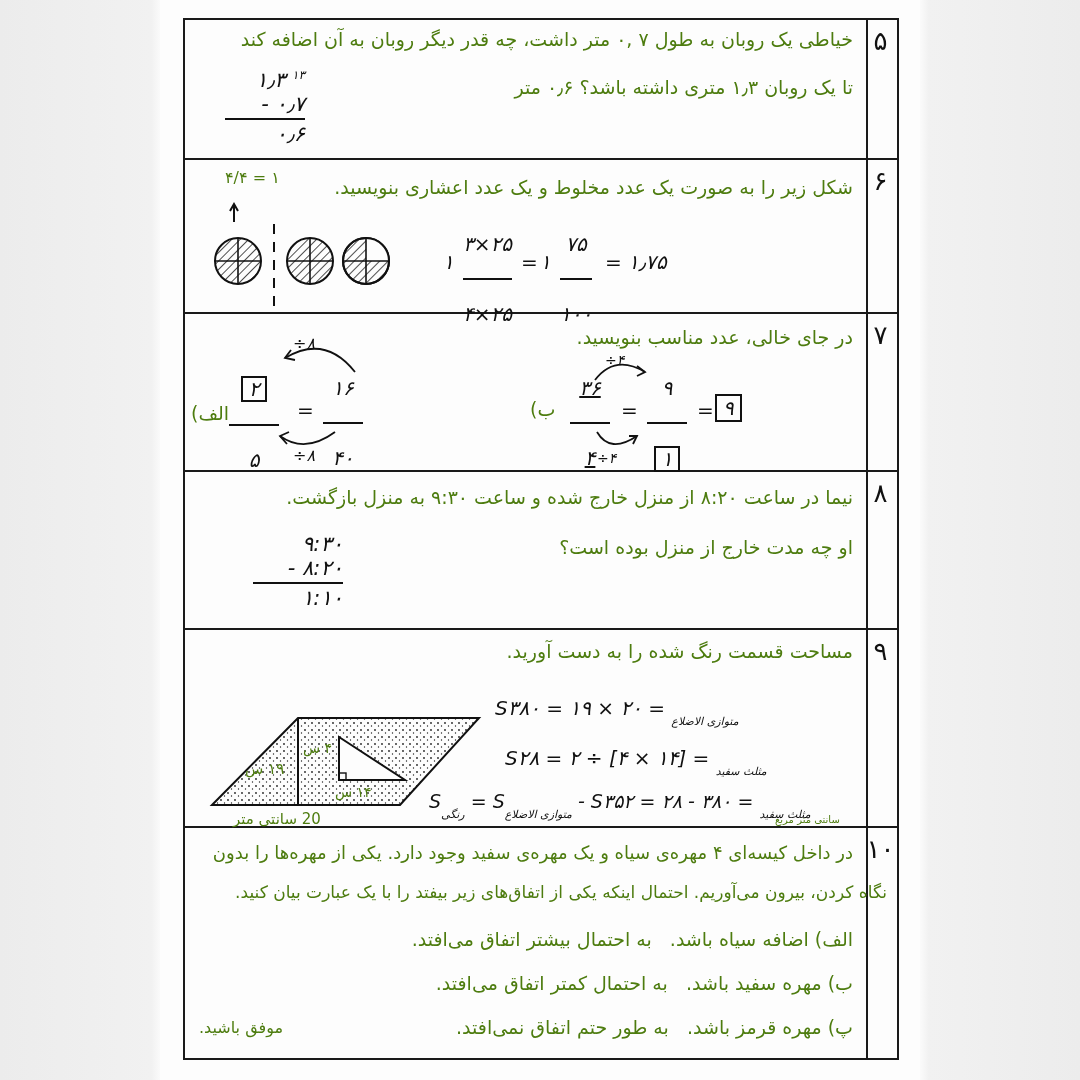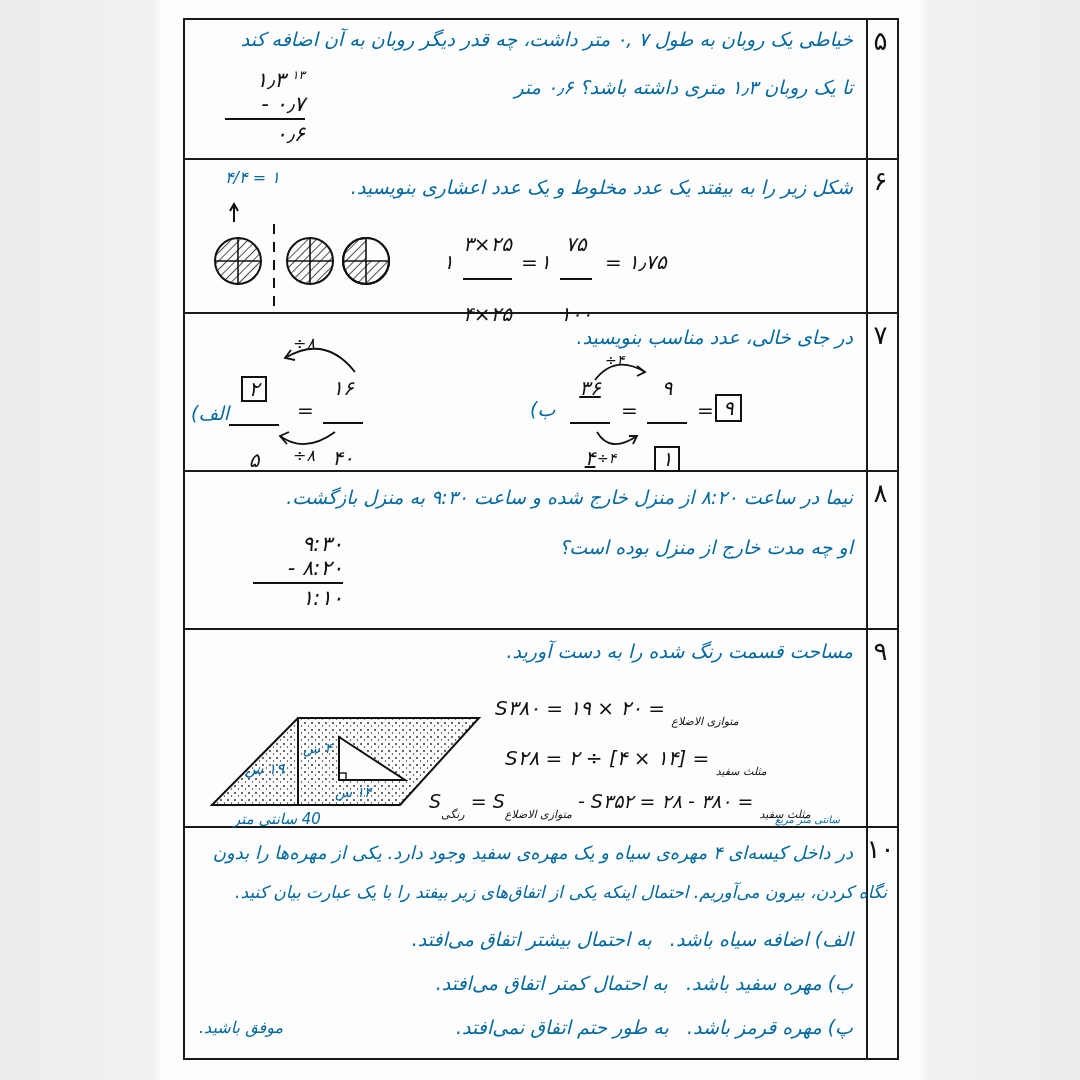--- a/index.html
+++ b/index.html
@@ -5,21 +5,21 @@
   html,body{margin:0;padding:0;}
   body{width:1080px;height:1080px;position:relative;overflow:hidden;
        background:linear-gradient(90deg,#ececec 0%,#f1f1f1 14%,#fcfcfc 15%,#fdfdfd 85%,#f1f1f1 86%,#ececec 100%);
        font-family:"DejaVu Sans",sans-serif;color:#111;}
   .paper{position:absolute;left:160px;top:0;width:760px;height:1080px;background:#fdfdfd;}
   .table{position:absolute;left:183px;top:18px;width:716px;height:1042px;border:2px solid #1a1a1a;box-sizing:border-box;}
   .vdiv{position:absolute;left:681px;top:0;bottom:0;width:2px;background:#1a1a1a;}
   .row{position:absolute;left:0;right:0;border-bottom:2px solid #1a1a1a;box-sizing:border-box;}
   .row:last-child{border-bottom:none;}
   .num{position:absolute;right:0;width:33px;top:6px;text-align:center;font-size:26px;font-family:"DejaVu Sans",sans-serif;}
-  .hw{position:absolute;direction:rtl;white-space:nowrap;font-family:"DejaVu Sans",sans-serif;font-size:19px;font-style:italic;color:#0369a1;}
+  .hw{position:absolute;direction:rtl;white-space:nowrap;font-family:"DejaVu Sans",sans-serif;font-size:19px;color:#4d7c0f;}
   .frac{position:absolute;display:flex;flex-direction:column;align-items:center;font-size:20px;font-style:italic;gap:20px;}
   .frac .bar{height:2px;background:#111;align-self:stretch;margin:2px 0;}
   .box{border:2px solid #111;padding:0 6px;line-height:22px;font-style:italic;}
   .calc{position:absolute;direction:ltr;font-size:21px;font-style:italic;text-align:right;}
   .calc .rule{height:2px;background:#111;margin:2px 0;}
   svg{position:absolute;overflow:visible;}
   .eq{position:absolute;direction:ltr;font-size:20px;font-style:italic;white-space:nowrap;}
   .sub{font-size:11px;vertical-align:-10px;direction:rtl;}
 </style>
 </head>
@@ -37,21 +37,21 @@
     <div class="calc" style="left:40px;top:48px;width:80px;">
       <div><span>۱٫۳</span> <sup style="font-size:12px">۱۳</sup></div>
       <div>- <span>۰٫۷</span></div>
       <div class="rule"></div>
       <div>۰٫۶</div>
     </div>
   </div>
 
   <div class="row" style="top:140px;height:154px;">
     <div class="num">۶</div>
-    <div class="hw" style="right:44px;top:16px;">شکل زیر را به بیفتد یک عدد مخلوط و یک عدد اعشاری بنویسید.</div>
+    <div class="hw" style="right:44px;top:16px;">شکل زیر را به صورت یک عدد مخلوط و یک عدد اعشاری بنویسید.</div>
     <div class="hw" style="left:40px;top:8px;direction:ltr;font-size:16px;">۴/۴ = ۱</div>
     <svg width="200" height="130" style="left:25px;top:24px;">
       <defs>
         <pattern id="hatch" width="6" height="6" patternUnits="userSpaceOnUse" patternTransform="rotate(45)">
           <line x1="0" y1="0" x2="0" y2="6" stroke="#222" stroke-width="1.6"></line>
         </pattern>
       </defs>
       <line x1="24" y1="22" x2="24" y2="38" stroke="#111" stroke-width="2"></line>
       <polyline points="20,27 24,20 28,27" fill="none" stroke="#111" stroke-width="2"></polyline>
       <line x1="64" y1="40" x2="64" y2="130" stroke="#111" stroke-width="2" stroke-dasharray="10,8"></line>
@@ -163,21 +163,21 @@
         </pattern>
       </defs>
       <polygon points="7,105 93,18 274,18 195,105" fill="url(#dots)" stroke="#111" stroke-width="2"></polygon>
       <polygon points="134,37 134,80 200,80" fill="#fdfdfd" stroke="#111" stroke-width="2"></polygon>
       <rect x="134" y="73" width="7" height="7" fill="none" stroke="#111" stroke-width="1.4"></rect>
       <line x1="93" y1="18" x2="93" y2="105" stroke="#111" stroke-width="2"></line>
     </svg>
     <div class="hw" style="left:60px;top:130px;font-size:15px;">۱۹ س</div>
     <div class="hw" style="left:118px;top:110px;font-size:14px;">۴ س</div>
     <div class="hw" style="left:150px;top:154px;font-size:14px;">۱۴ س</div>
-    <div class="hw" style="left:48px;top:180px;font-size:15px;">40 سانتی متر</div>
+    <div class="hw" style="left:48px;top:180px;font-size:15px;">20 سانتی متر</div>
 
     <div class="eq" style="left:310px;top:66px;">S<span class="sub">متوازی الاضلاع</span> <span>= ۲۰ × ۱۹ = ۳۸۰</span></div>
     <div class="eq" style="left:320px;top:116px;">S<span class="sub">مثلث سفید</span> <span>= [۱۴ × ۴] ÷ ۲ = ۲۸</span></div>
     <div class="eq" style="left:244px;top:160px;font-size:19px;">S<span class="sub">رنگی</span> = S<span class="sub">متوازی الاضلاع</span> - S<span class="sub">مثلث سفید</span> <span>= ۳۸۰ - ۲۸ = ۳۵۲</span></div>
     <div class="hw" style="left:590px;top:184px;font-size:10px;">سانتی متر مربع</div>
   </div>
 
   <div class="row" style="top:808px;height:232px;">
     <div class="num">۱۰</div>
     <div class="hw" style="right:44px;top:14px;font-size:18px;margin-left:16px;">در داخل کیسه‌ای ۴ مهره‌ی سیاه و یک مهره‌ی سفید وجود دارد. یکی از مهره‌ها را بدون</div>

